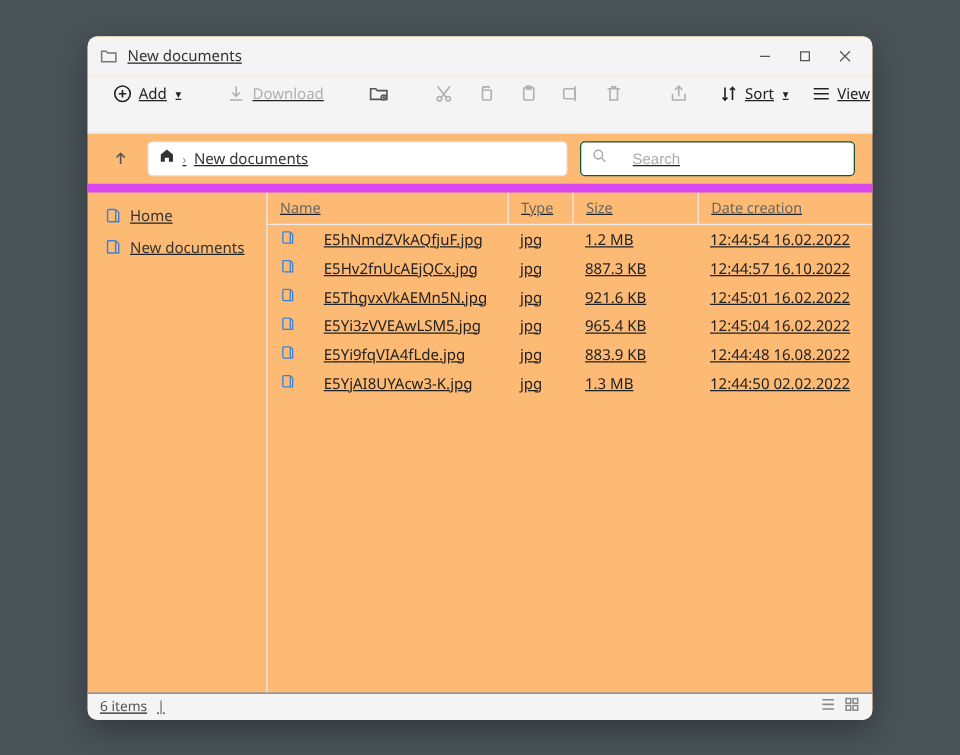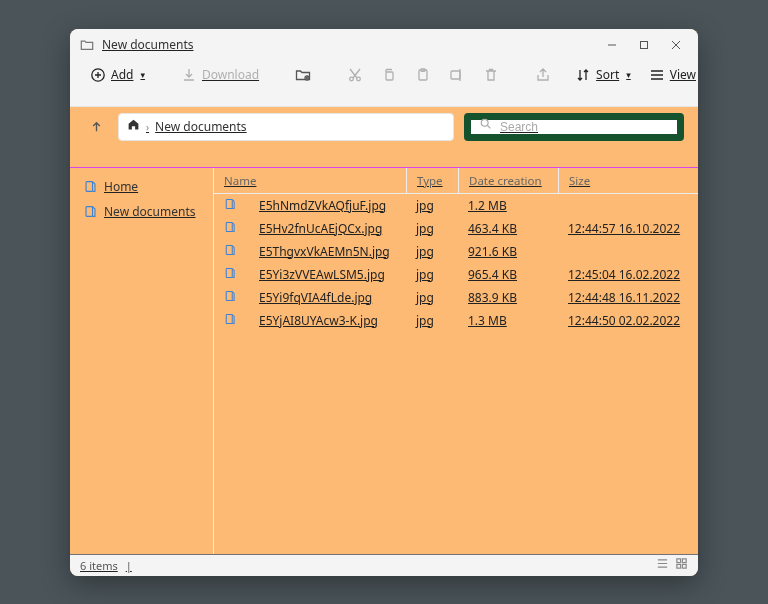--- a/index.html
+++ b/index.html
@@ -91,43 +91,42 @@
     padding: 0 8px;
     gap: 6px;
     font-size: 12px;
     color: #333;
     background:#fff;
   }
   .breadcrumb .chev { color:#888; font-size:10px; }
   .searchbox {
     width: 220px;
     height: 28px;
-    border: 7px solid #14532d;
+    border: 1px solid #14532d;
     border-radius: 4px;
     display: flex;
-    align-items: flex-end;
+    align-items: center;
     padding: 0 8px;
-    gap: 8px;
+    gap: 20px;
     background:#fff;
   }
   .searchbox input {
     border: none; outline: none;
     font-size: 12px;
     flex: 1;
     color:#333;
     background: transparent;
   }
   .searchbox input::placeholder { color: #aaa; }
   
   .body {
     flex: 1;
     display: flex;
     overflow: hidden;
-    border-top: 1px solid #d946ef;
-    margin-top: 20px;
+    border-top: 7px solid #d946ef;
   }
   .sidebar {
     width: 144px;
     padding: 6px 4px;
     border-right: 1px solid #ececec;
   }
   .side-item {
     display: flex;
     align-items: center;
     gap: 7px;
@@ -337,57 +336,59 @@
             <path d="M10.5 2l3 3v9h-3"></path>
           </svg>
         <span>New documents</span>
       </div>
     </div>
 
     <div class="content">
       <div class="thead">
         <div>Name</div>
         <div>Type</div>
+        <div>Size</div>
         <div>Date creation</div>
-        <div>Size</div>
       </div>
       <div class="tbody" id="tbody">
           <div class="row">
             <div class="cell-name">
               <span><svg class="file-icon" viewBox="0 0 16 16" fill="none" stroke="currentColor" stroke-width="1.4">
                   <rect x="3" y="2" width="8" height="12" rx="1"></rect>
                   <path d="M11 2l2.5 2.5V14H11"></path>
                 </svg></span>
               <span>E5hNmdZVkAQfjuF.jpg</span>
             </div>
             <div>jpg</div>
             <div>1.2 MB</div>
+            <div>12:44:54 16.02.2022</div>
           </div>
           <div class="row">
             <div class="cell-name">
               <span><svg class="file-icon" viewBox="0 0 16 16" fill="none" stroke="currentColor" stroke-width="1.4">
                   <rect x="3" y="2" width="8" height="12" rx="1"></rect>
                   <path d="M11 2l2.5 2.5V14H11"></path>
                 </svg></span>
               <span>E5Hv2fnUcAEjQCx.jpg</span>
             </div>
             <div>jpg</div>
-            <div>463.4 KB</div>
+            <div>887.3 KB</div>
             <div>12:44:57 16.10.2022</div>
           </div>
           <div class="row">
             <div class="cell-name">
               <span><svg class="file-icon" viewBox="0 0 16 16" fill="none" stroke="currentColor" stroke-width="1.4">
                   <rect x="3" y="2" width="8" height="12" rx="1"></rect>
                   <path d="M11 2l2.5 2.5V14H11"></path>
                 </svg></span>
               <span>E5ThgvxVkAEMn5N.jpg</span>
             </div>
             <div>jpg</div>
             <div>921.6 KB</div>
+            <div>12:45:01 16.02.2022</div>
           </div>
           <div class="row">
             <div class="cell-name">
               <span><svg class="file-icon" viewBox="0 0 16 16" fill="none" stroke="currentColor" stroke-width="1.4">
                   <rect x="3" y="2" width="8" height="12" rx="1"></rect>
                   <path d="M11 2l2.5 2.5V14H11"></path>
                 </svg></span>
               <span>E5Yi3zVVEAwLSM5.jpg</span>
             </div>
             <div>jpg</div>
@@ -397,21 +398,21 @@
           <div class="row">
             <div class="cell-name">
               <span><svg class="file-icon" viewBox="0 0 16 16" fill="none" stroke="currentColor" stroke-width="1.4">
                   <rect x="3" y="2" width="8" height="12" rx="1"></rect>
                   <path d="M11 2l2.5 2.5V14H11"></path>
                 </svg></span>
               <span>E5Yi9fqVIA4fLde.jpg</span>
             </div>
             <div>jpg</div>
             <div>883.9 KB</div>
-            <div>12:44:48 16.11.2022</div>
+            <div>12:44:48 16.08.2022</div>
           </div>
           <div class="row">
             <div class="cell-name">
               <span><svg class="file-icon" viewBox="0 0 16 16" fill="none" stroke="currentColor" stroke-width="1.4">
                   <rect x="3" y="2" width="8" height="12" rx="1"></rect>
                   <path d="M11 2l2.5 2.5V14H11"></path>
                 </svg></span>
               <span>E5YjAI8UYAcw3-K.jpg</span>
             </div>
             <div>jpg</div>

